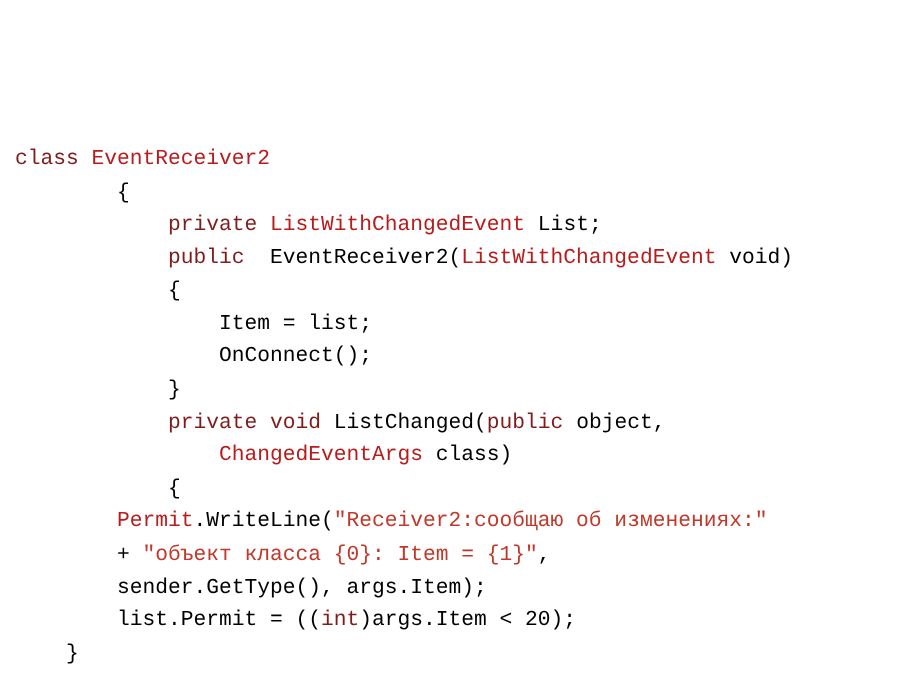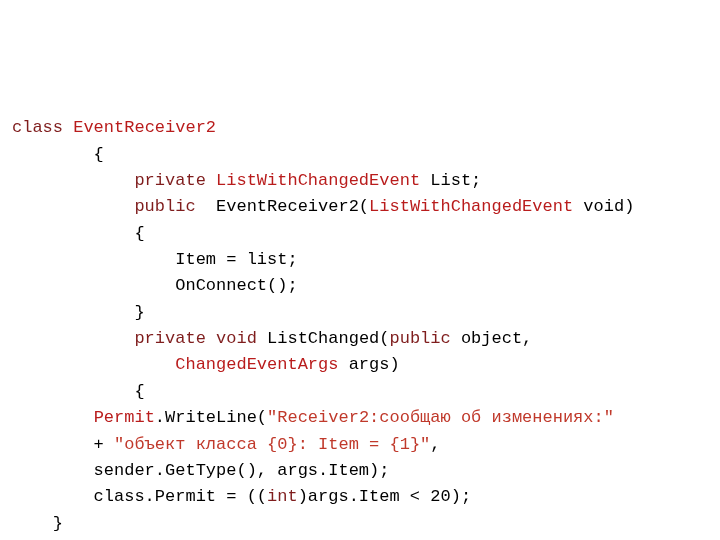--- a/index.html
+++ b/index.html
@@ -26,26 +26,26 @@
 
 <div><span><span class="kw">class </span><span class="type">EventReceiver2</span></span>
 <span>        {</span>
 <span><span class="kw">            private </span><span class="type">ListWithChangedEvent </span><span>List;</span></span>
 <span><span class="kw">            public  </span><span>EventReceiver2(</span><span class="type">ListWithChangedEvent </span><span>void)</span></span>
 <span>            {</span>
 <span>                Item = list;</span>
 <span>                OnConnect();</span>
 <span>            }</span>
 <span><span class="kw">            private </span><span class="kw">void </span><span>ListChanged(</span><span class="kw">public </span><span>object,</span></span>
-<span><span class="type">                ChangedEventArgs </span><span>args)</span></span>
+<span><span class="type">                ChangedEventArgs </span><span>class)</span></span>
 <span>            {</span>
 <span><span>        </span><span class="type">Permit</span><span>.WriteLine(</span><span class="str">"Receiver2:сообщаю об изменениях:"</span></span>
 <span><span>        + </span><span class="str">"объект класса {0}: Item = {1}"</span><span>,</span></span>
 <span>        sender.GetType(), args.Item);</span>
-<span><span>        class.Permit = ((</span><span class="kw">int</span><span>)args.Item &lt; 20);</span></span>
+<span><span>        list.Permit = ((</span><span class="kw">int</span><span>)args.Item &lt; 20);</span></span>
 <span>    }</span>
 <span><span class="kw">    public </span><span class="kw">void </span><span>OnConnect()</span></span>
 
 
 
 </div>
 
 
 
 

